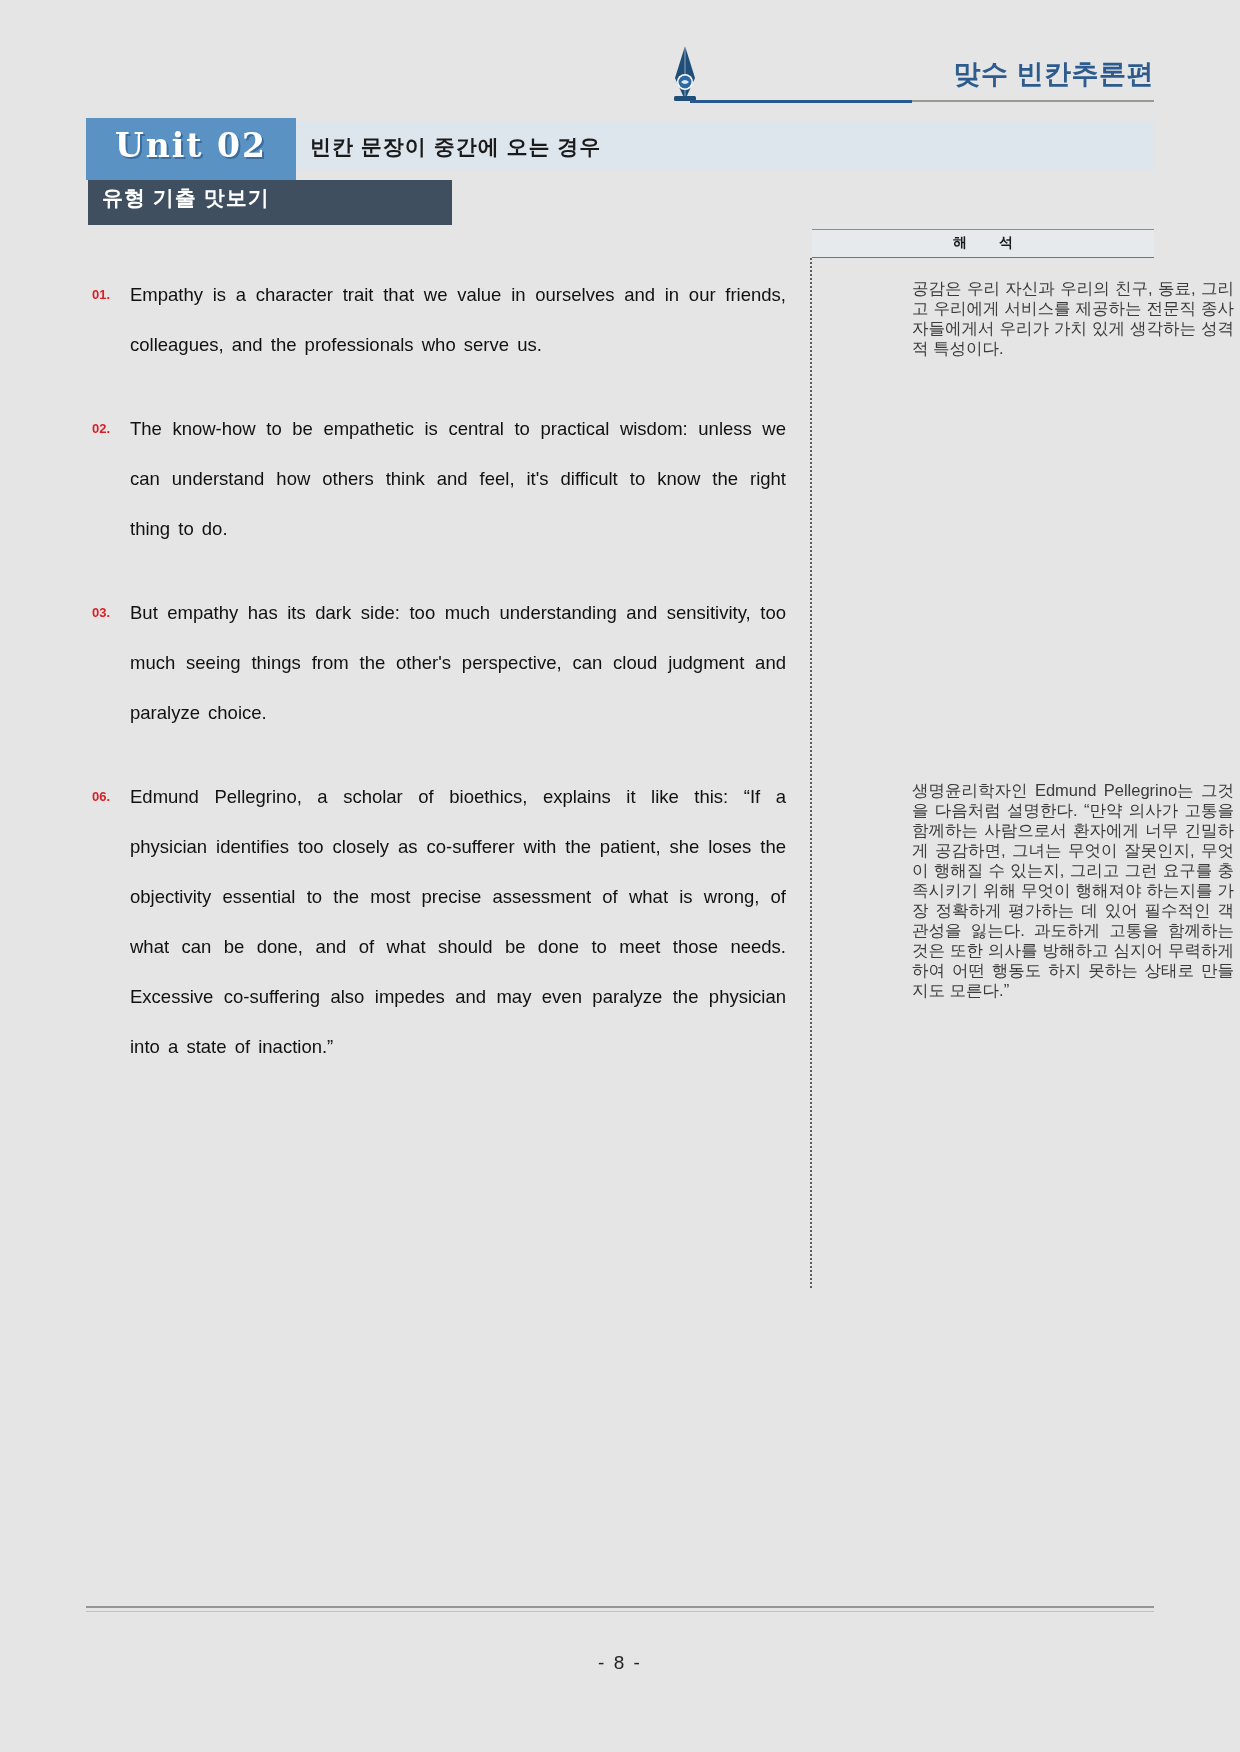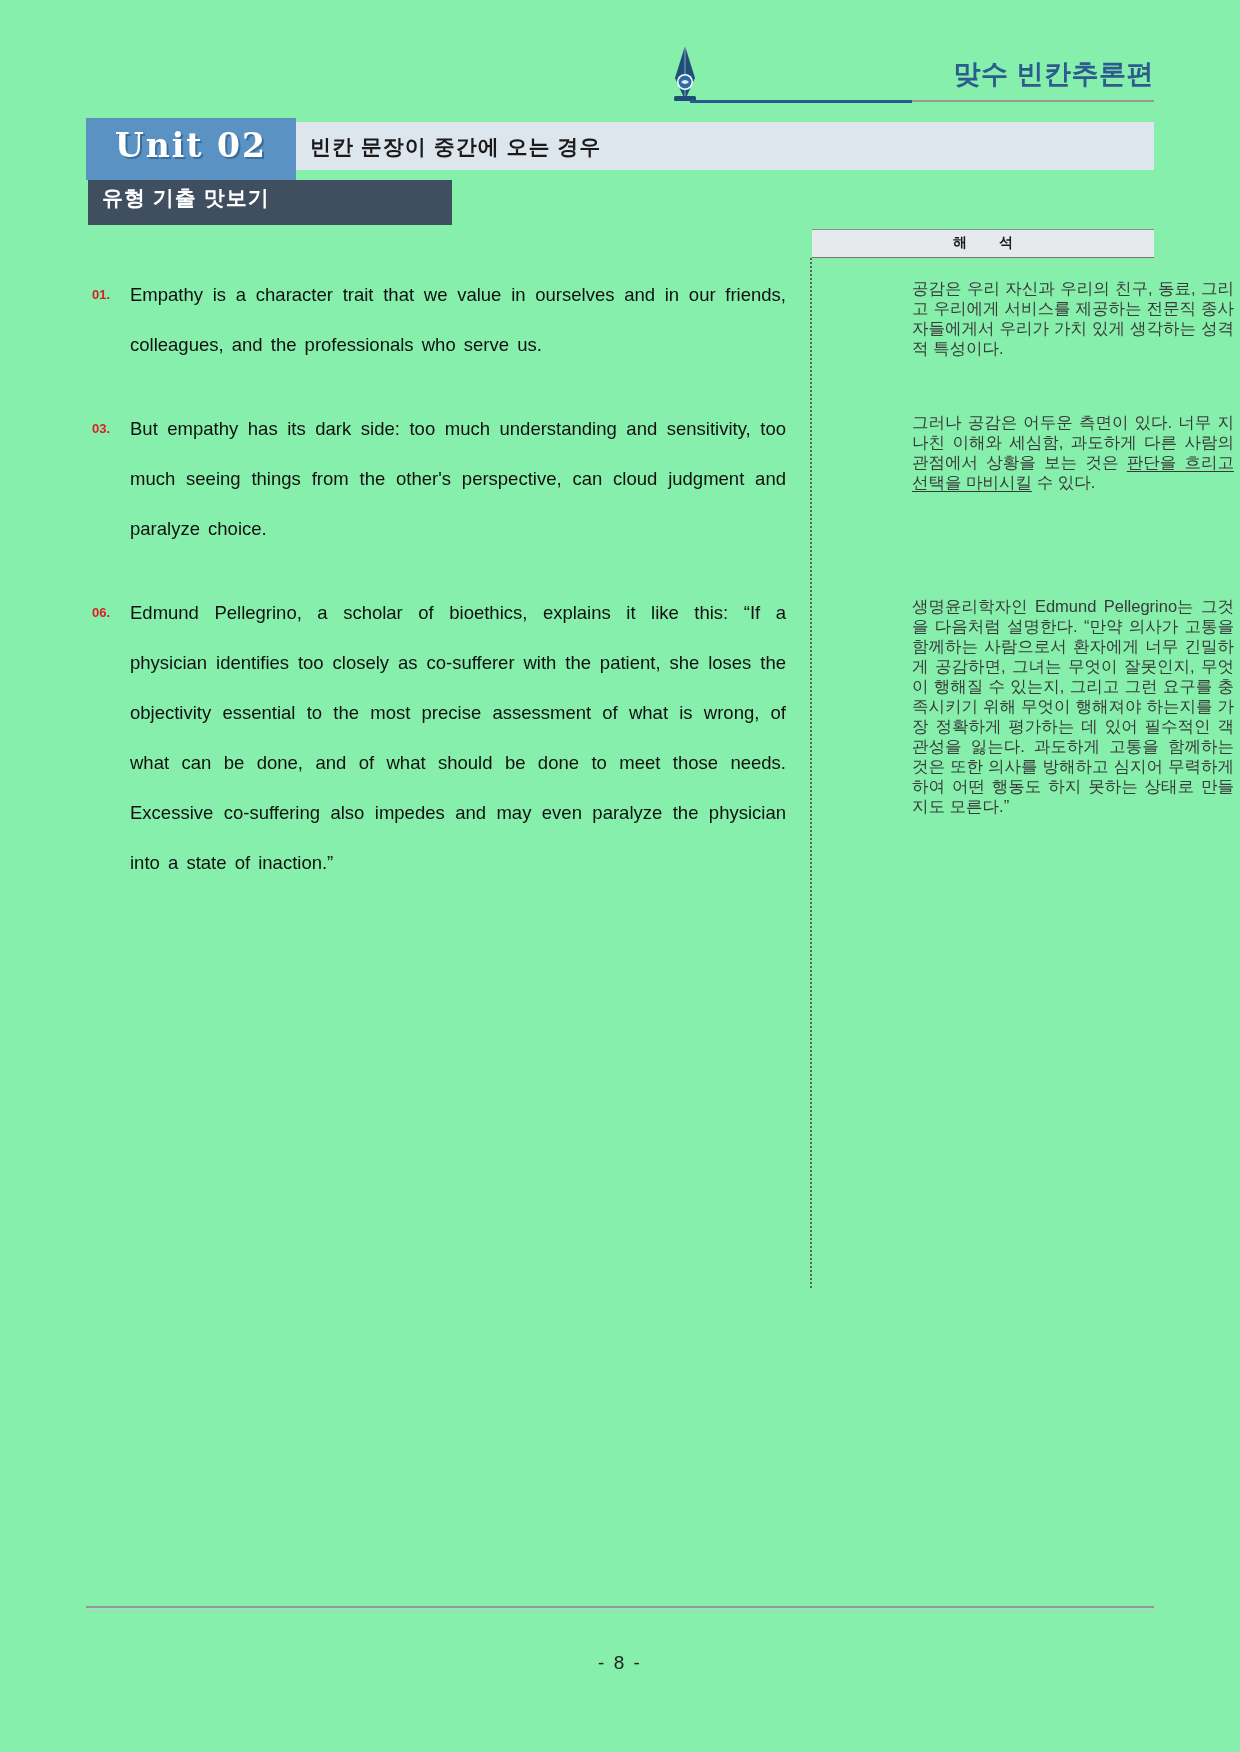--- a/index.html
+++ b/index.html
@@ -4,21 +4,21 @@
 <style>
   html, body {
     margin: 0;
     padding: 0;
     background: #ffffff;
   }
   .page {
     position: relative;
     width: 1240px;
     height: 1752px;
-    background: #86efac;
+    background: #e5e5e5;
     font-family: "Liberation Sans", sans-serif;
     box-sizing: border-box;
     overflow: hidden;
   }
   .header-rule-blue {
     position: absolute;
     left: 690px;
     top: 100px;
     width: 222px;
     height: 3px;
@@ -263,30 +263,31 @@
       <div class="item-en">
         <span class="item-num">01.</span>
         <span>Empathy is a character trait that we value in ourselves and in our friends, colleagues, and the professionals who serve us.</span>
       </div>
       <div class="item-ko">
         <span>공감은 우리 자신과 우리의 친구, 동료, 그리고 우리에게 서비스를 제공하는 전문직 종사자들에게서 우리가 가치 있게 생각하는 성격적 특성이다.</span><u></u><span></span>
       </div>
     </div>
 
     <div class="item">
+      <div class="item-en">
+        <span class="item-num">02.</span>
+        <span>The know-how to be empathetic is central to practical wisdom: unless we can understand how others think and feel, it's difficult to know the right thing to do.</span>
+      </div>
     </div>
 
     <div class="item">
       <div class="item-en">
         <span class="item-num">03.</span>
         <span>But empathy has its dark side: too much understanding and sensitivity, too much seeing things from the other's perspective, can cloud judgment and paralyze choice.</span>
       </div>
-      <div class="item-ko">
-        <span>그러나 공감은 어두운 측면이 있다. 너무 지나친 이해와 세심함, 과도하게 다른 사람의 관점에서 상황을 보는 것은 </span><u>판단을 흐리고 선택을 마비시킬</u><span> 수 있다.</span>
-      </div>
     </div>
 
     <div class="item">
       <div class="item-en">
         <span class="item-num">06.</span>
         <span>Edmund Pellegrino, a scholar of bioethics, explains it like this: “If a physician identifies too closely as co-sufferer with the patient, she loses the objectivity essential to the most precise assessment of what is wrong, of what can be done, and of what should be done to meet those needs. Excessive co-suffering also impedes and may even paralyze the physician into a state of inaction.”</span>
       </div>
       <div class="item-ko">
         <span>생명윤리학자인 Edmund Pellegrino는 그것을 다음처럼 설명한다. “만약 의사가 고통을 함께하는 사람으로서 환자에게 너무 긴밀하게 공감하면, 그녀는 무엇이 잘못인지, 무엇이 행해질 수 있는지, 그리고 그런 요구를 충족시키기 위해 무엇이 행해져야 하는지를 가장 정확하게 평가하는 데 있어 필수적인 객관성을 잃는다. 과도하게 고통을 함께하는 것은 또한 의사를 방해하고 심지어 무력하게 하여 어떤 행동도 하지 못하는 상태로 만들지도 모른다.”</span><u></u><span></span>
       </div>

